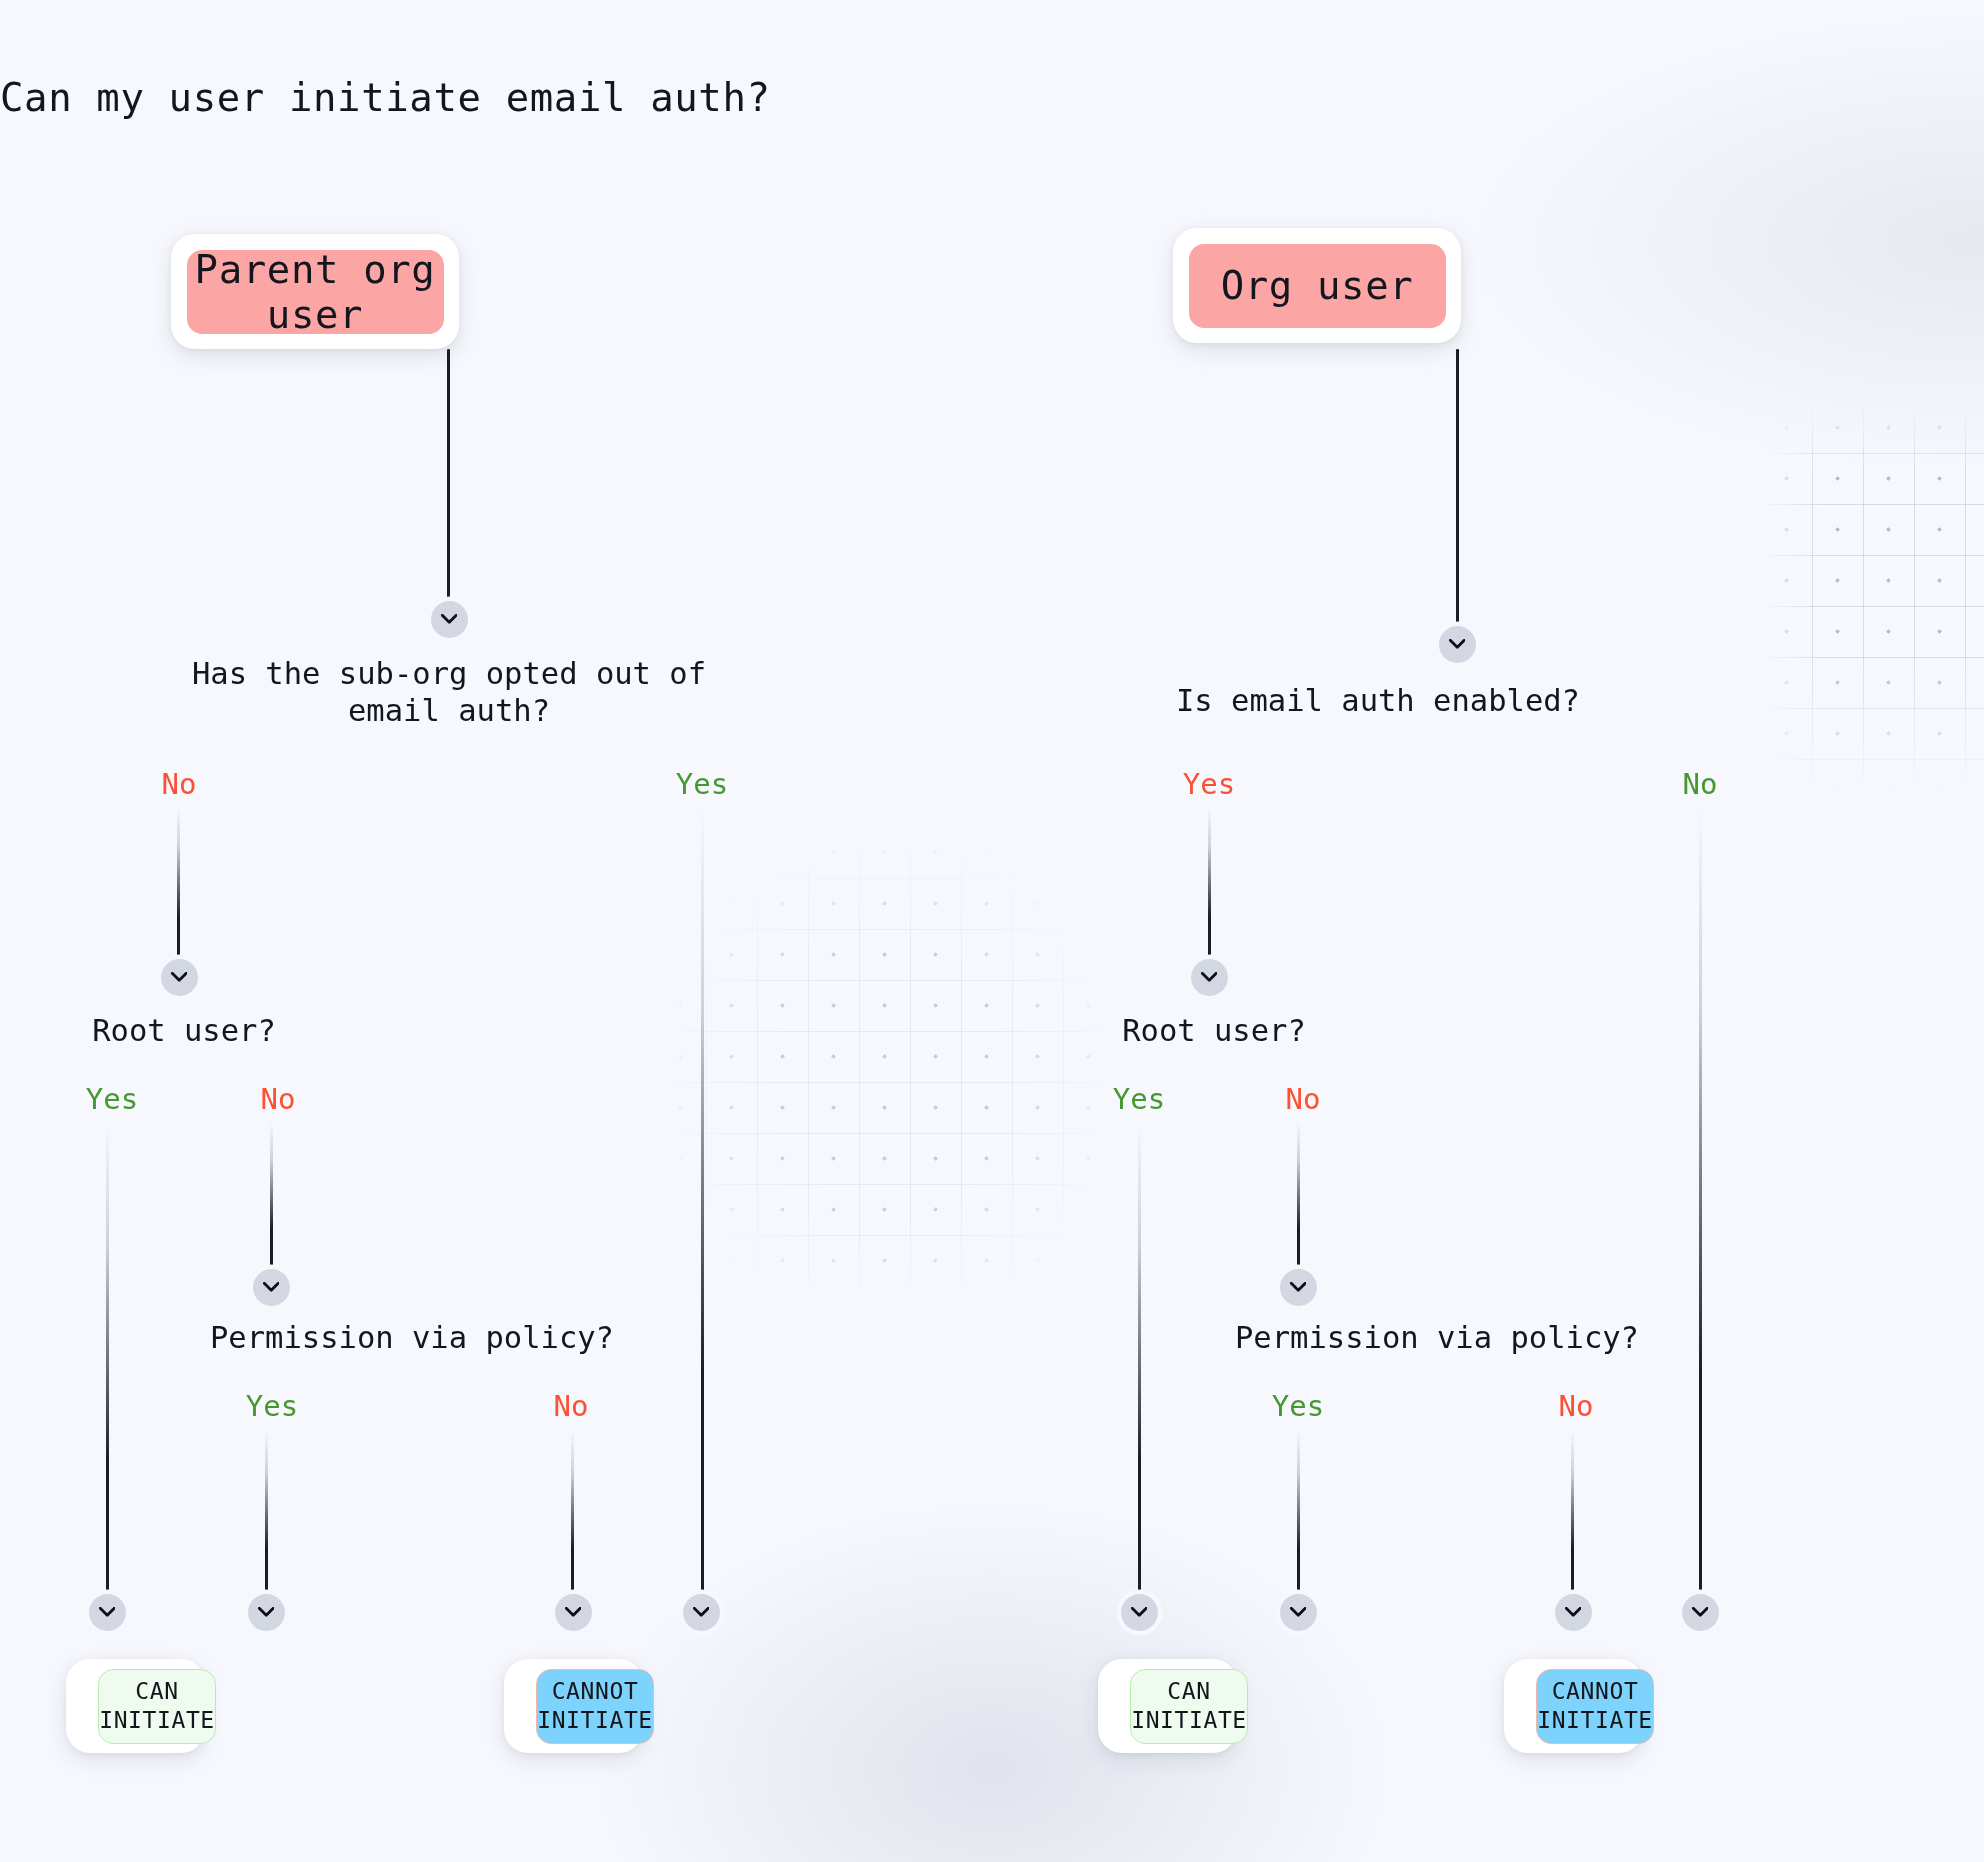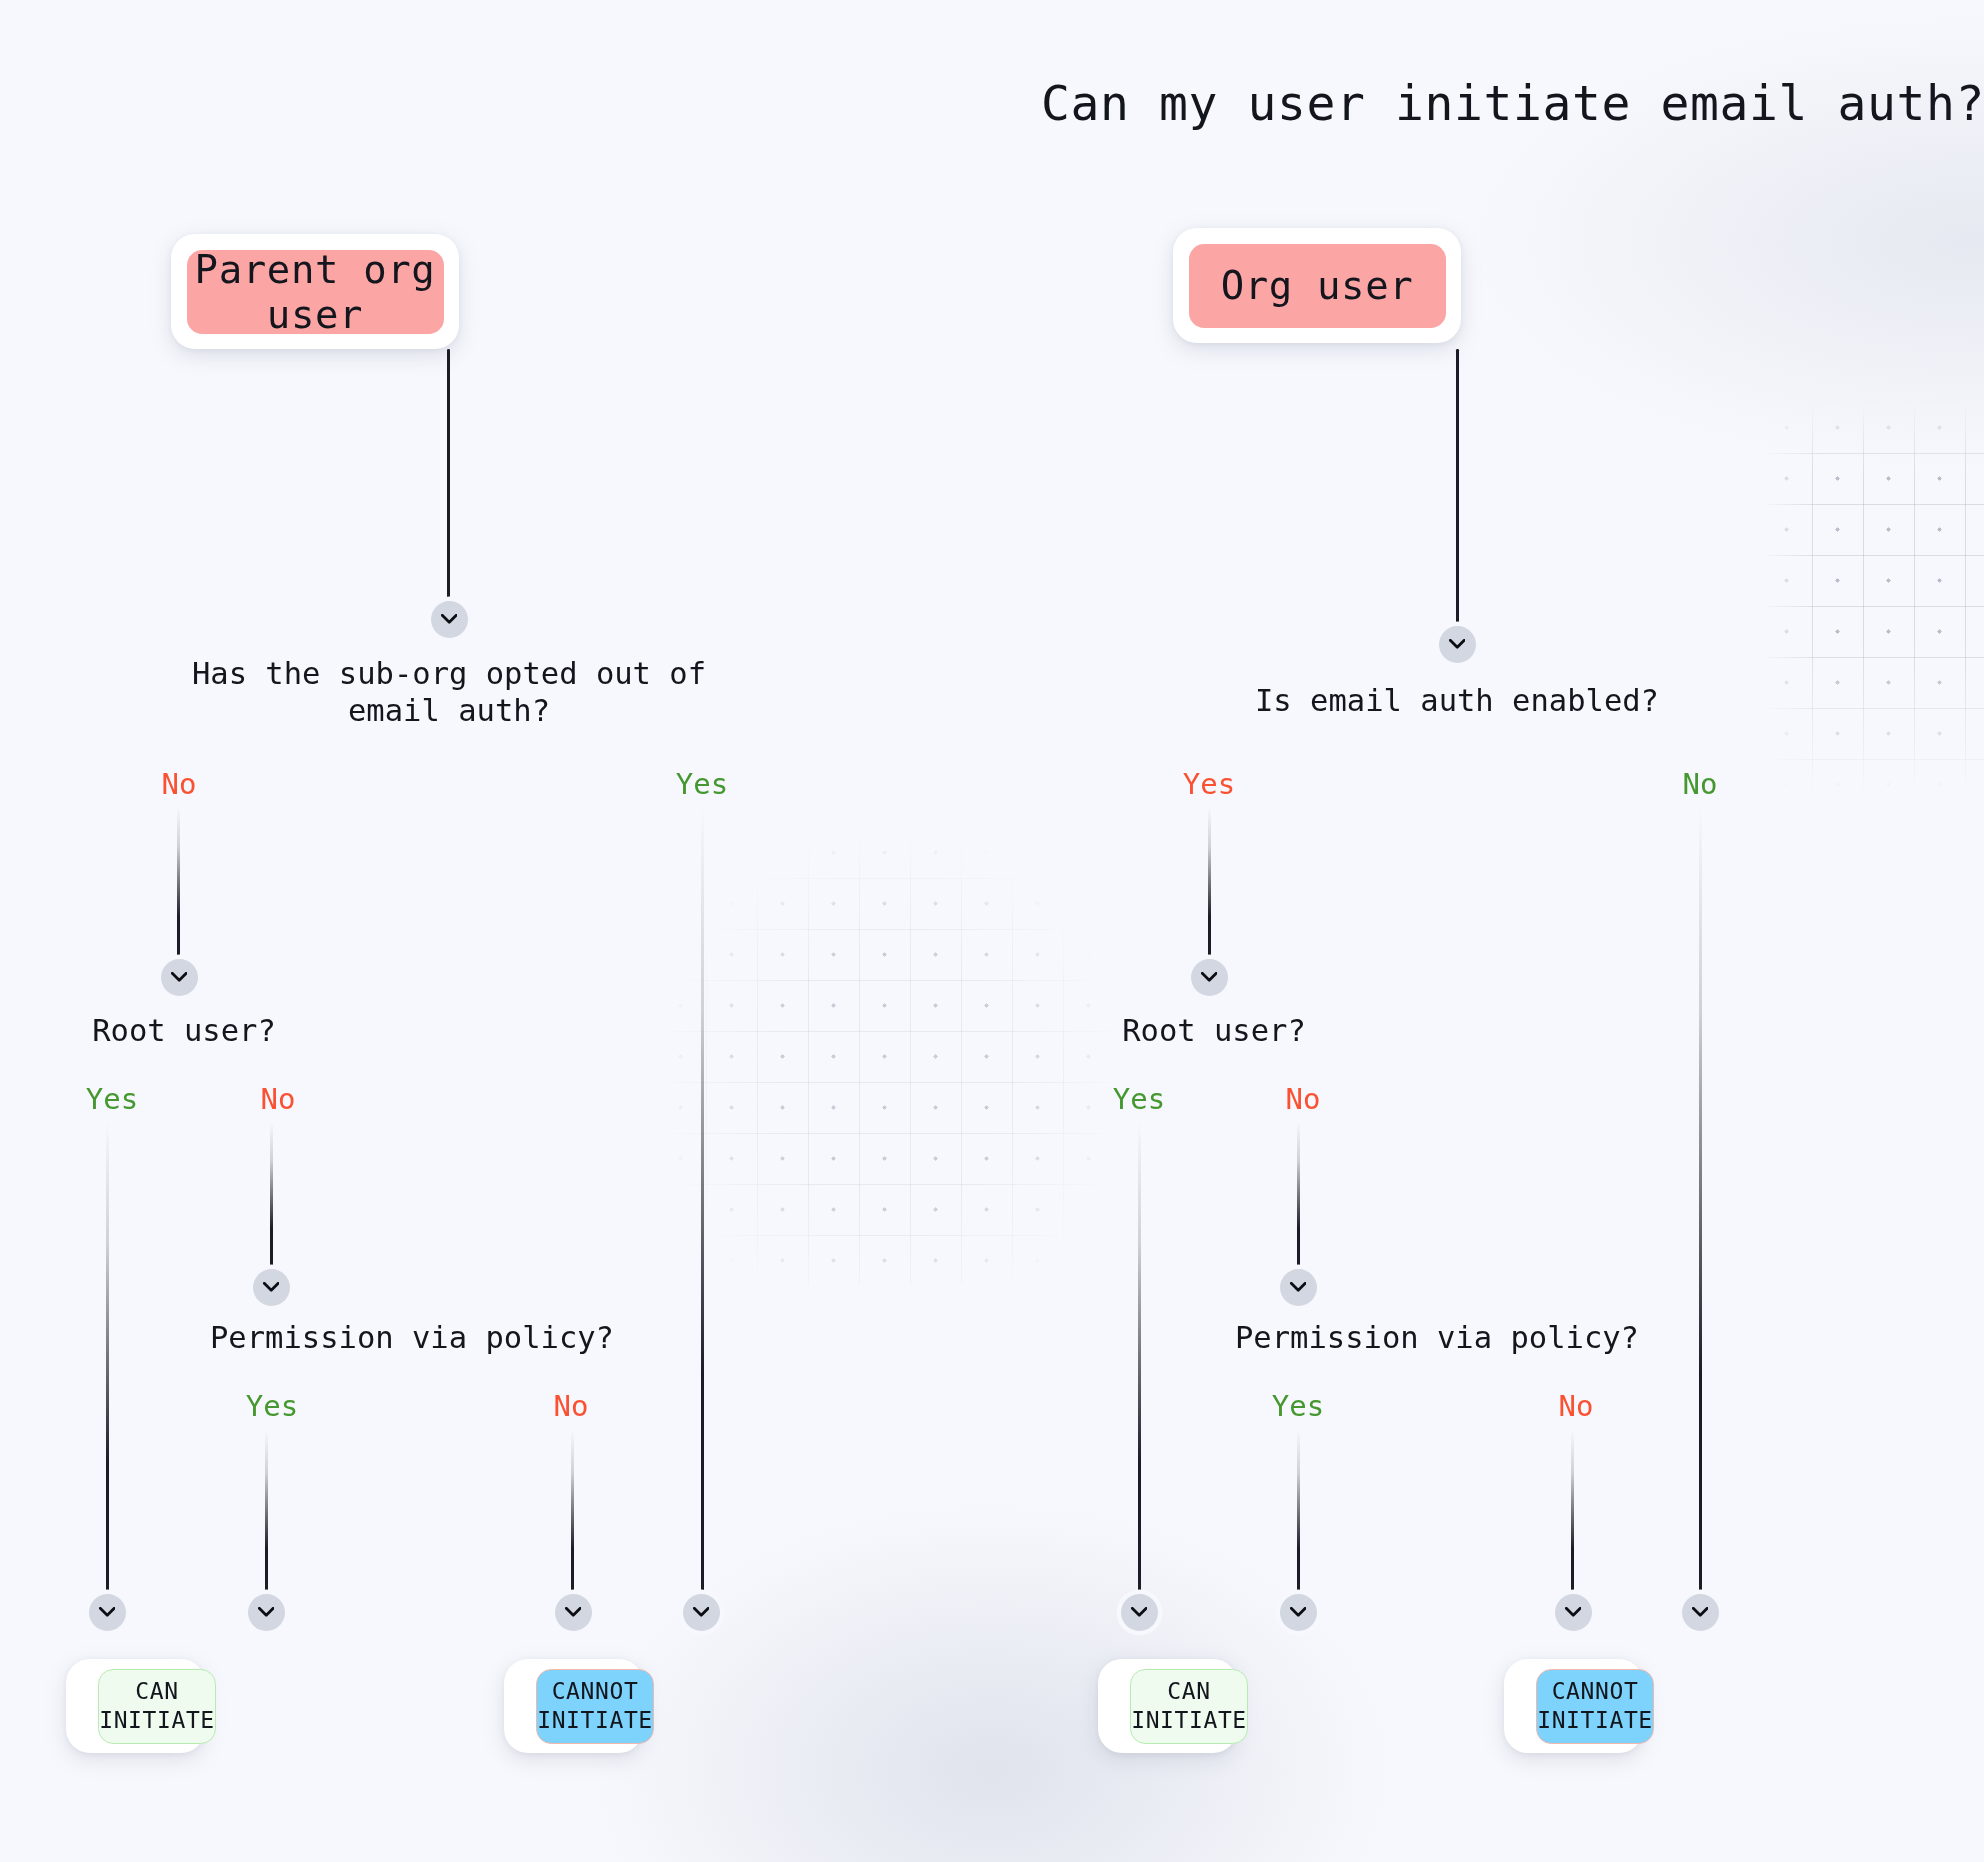--- a/index.html
+++ b/index.html
@@ -58,22 +58,22 @@
     mask-image: radial-gradient(ellipse 274px 299px at 286px 407px, #000 0%, #000 42%, rgba(0,0,0,0) 86%);
   }
   #deco-center-grid { opacity: .55; }
   #deco-center-dots { opacity: .75; }
 
   
   #title {
     position: absolute;
     left: 0; right: 0;
     top: 75px;
-    text-align: right;
-    font-size: 48px;
+    text-align: left;
+    font-size: 39px;
     letter-spacing: 0.6px;
     color: #13161d;
     white-space: nowrap;
   }
 
   
   .edge {
     position: absolute;
     width: 2.5px;
     background: linear-gradient(to bottom, rgba(26,29,38,0.0) 0%, rgba(26,29,38,0.18) 26%, rgba(26,29,38,1) 72%, rgba(26,29,38,1) 100%);
@@ -257,21 +257,21 @@
     <div class="card-inner">Org user</div>
   </div>
 
   <div class="edge solid" style="left:1456px; top:349px; height:274px;"></div>
   <div class="chev" style="left:1457px; top:626px;">
     <svg width="16.5" height="10.2" viewBox="0 0 26 16">
         <path d="M2 2 L13 13 L24 2" fill="none" stroke="#0c0e14" stroke-width="4.4" stroke-linecap="round" stroke-linejoin="round"></path>
       </svg>
   </div>
 
-  <div class="question" style="left:1457px; top:682px; width:636px;">Is email auth enabled?</div>
+  <div class="question" style="left:1378px; top:682px; width:636px;">Is email auth enabled?</div>
 
   <div class="branch-label no" style="left:1209px; top:767px;">Yes</div>
   <div class="branch-label yes" style="left:1700px; top:767px;">No</div>
 
   <div class="edge" style="left:1208px; top:807px; height:153px;"></div>
   <div class="chev" style="left:1209px; top:959px;">
     <svg width="16.5" height="10.2" viewBox="0 0 26 16">
         <path d="M2 2 L13 13 L24 2" fill="none" stroke="#0c0e14" stroke-width="4.4" stroke-linecap="round" stroke-linejoin="round"></path>
       </svg>
   </div>

